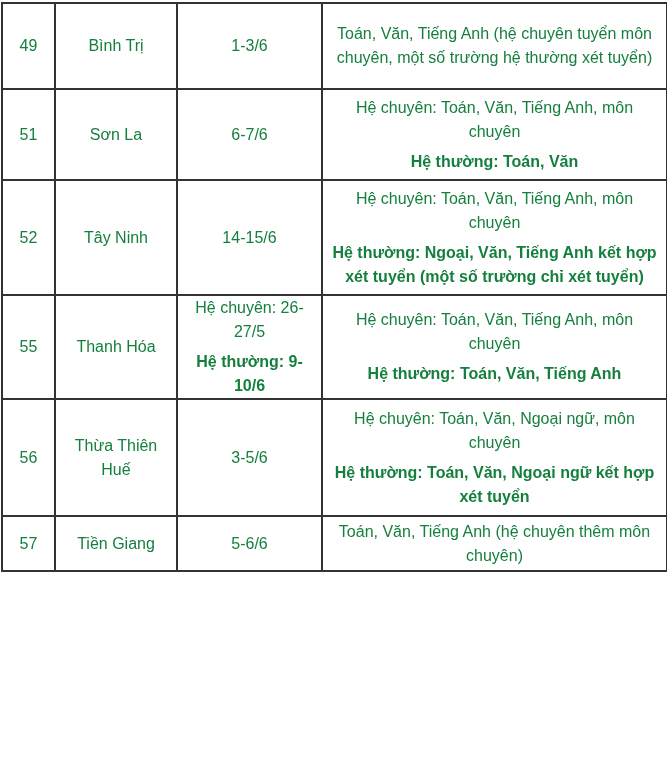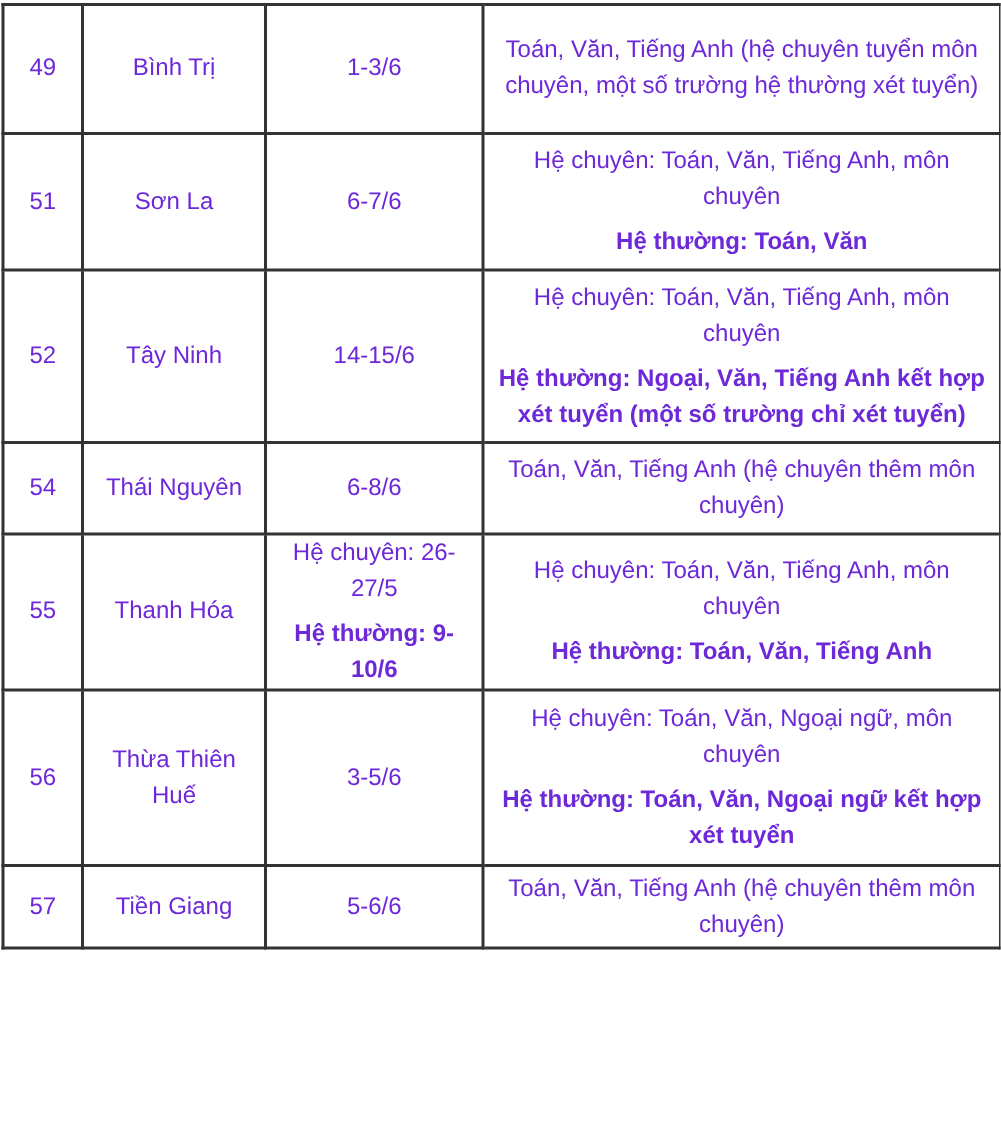--- a/index.html
+++ b/index.html
@@ -4,21 +4,21 @@
 <style>
   html, body { margin: 0; padding: 0; background: #ffffff; }
   body { width: 667px; height: 763px; overflow: hidden; position: relative; }
   table.exam {
     position: absolute; left: 1px; top: 2px;
     border-collapse: collapse;
     table-layout: fixed;
     width: 665px;
     font-family: "Liberation Sans", sans-serif;
     font-size: 16px;
-    color: #6d28d9;
+    color: #15803d;
   }
   table.exam td {
     border: 2px solid #333333;
     text-align: center;
     vertical-align: middle;
     padding: 0 8px;
     line-height: 24px;
   }
   col.c-stt { width: 53px; }
   col.c-prov { width: 122px; }
@@ -69,30 +69,20 @@
       <td>
           <p class="para">14-15/6</p>
         </td>
       <td>
         <p class="para">Hệ chuyên: Toán, Văn, Tiếng Anh, môn chuyên</p>
         <p class="para">Hệ thường: Ngoại, Văn, Tiếng Anh kết hợp xét tuyển (một số trường chỉ xét tuyển)</p>
       </td>
     </tr>
 
 
-    <tr style="height:61px">
-      <td>54</td>
-      <td>Thái Nguyên</td>
-      <td>
-          <p class="para">6-8/6</p>
-        </td>
-      <td>
-          <p class="para">Toán, Văn, Tiếng Anh (hệ chuyên thêm môn chuyên)</p>
-        </td>
-    </tr>
 
     <tr style="height:104px">
       <td>55</td>
       <td>Thanh Hóa</td>
       <td>
         <p class="para">Hệ chuyên: 26-27/5</p>
         <p class="para">Hệ thường: 9-10/6</p>
       </td>
       <td>
         <p class="para">Hệ chuyên: Toán, Văn, Tiếng Anh, môn chuyên</p>

